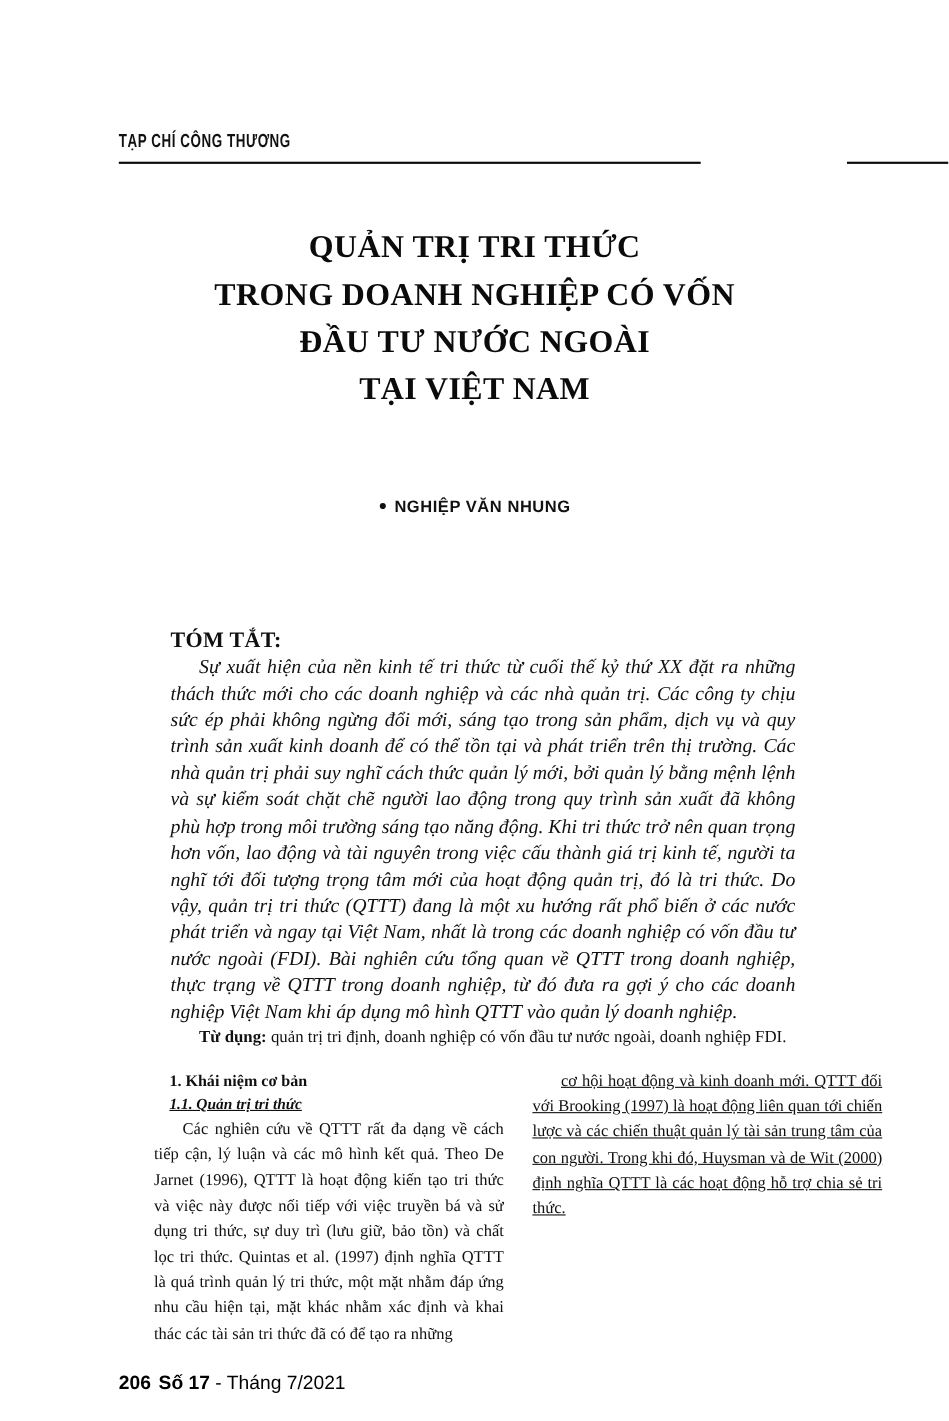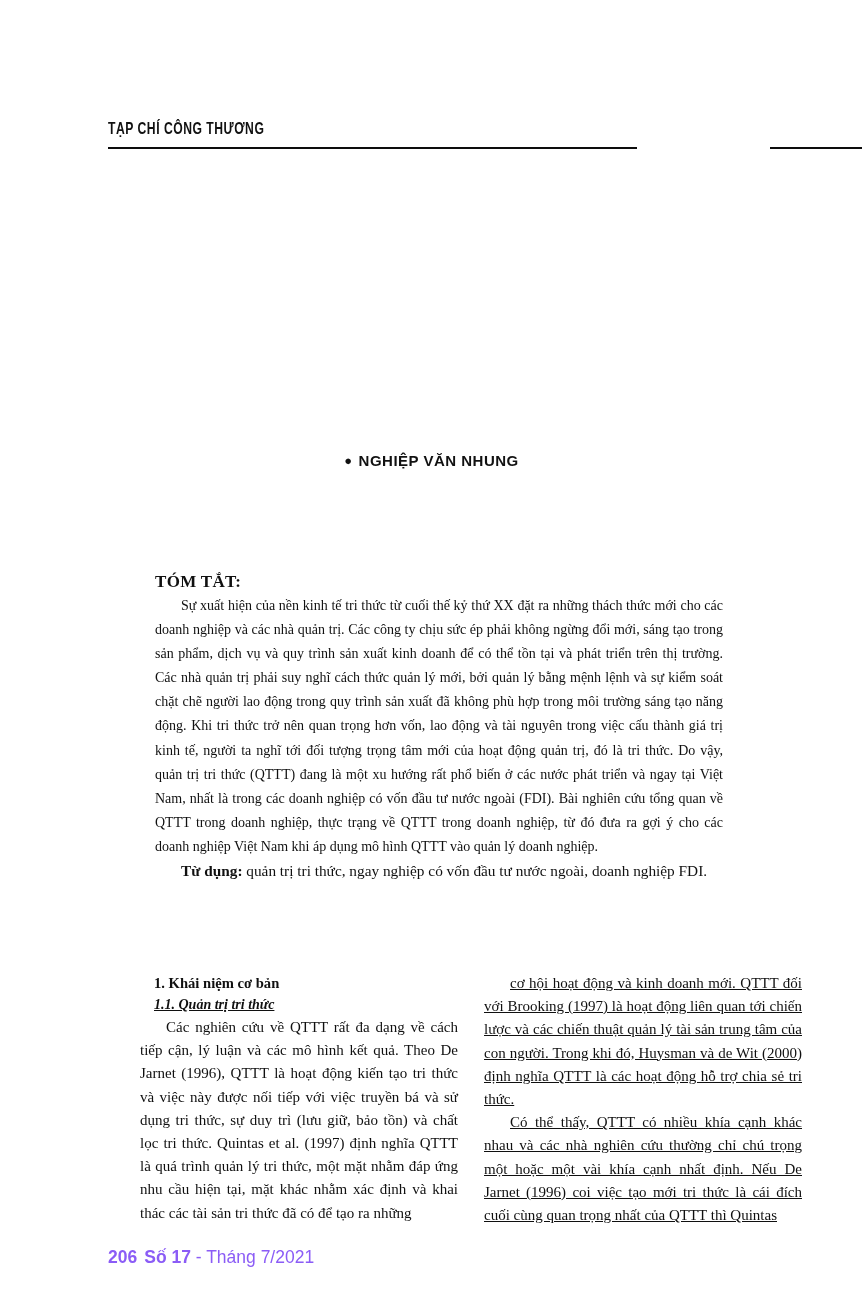--- a/index.html
+++ b/index.html
@@ -94,30 +94,31 @@
 
   
   .abstract {
     position: absolute;
     left: 155px;
     top: 527px;
     width: 568px;
   }
   .abstract-heading {
     font-weight: bold;
-    font-size: 17px;
+    font-size: 20px;
     line-height: 22px;
     letter-spacing: 0.3px;
   }
   .abstract-body {
-    font-size: 14px;
+    font-size: 18px;
     line-height: 24.1px;
     text-align: justify;
     text-indent: 26px;
     margin-top: 1px;
+    font-style: italic;
   }
   .keywords {
     font-size: 15.3px;
     line-height: 24.1px;
     text-align: justify;
     text-indent: 26px;
   }
   .keywords b { font-weight: bold; }
 
   
@@ -152,60 +153,65 @@
   }
   .para + .para { margin-top: 0; }
 
   
   .footer {
     position: absolute;
     left: 108px;
     top: 1203px;
     font-family: "Liberation Sans", "DejaVu Sans", sans-serif;
     font-size: 17.5px;
-    color: #8b5cf6;
+    color: #000000;
     white-space: nowrap;
   }
   .footer .pg { font-weight: bold; margin-right: 7px; }
   .footer .issue { font-weight: bold; }
   .footer .rest { font-weight: normal; }
 </style>
 </head>
 <body>
 
 <div class="page">
 
   <div class="masthead">
     <div class="masthead-title">TẠP CHÍ CÔNG THƯƠNG</div>
   </div>
   <div class="rule-left"></div>
   <div class="rule-right"></div>
 
+  <div class="title-block">
+    <div class="title-line">QUẢN TRỊ TRI THỨC</div>
+    <div class="title-line">TRONG DOANH NGHIỆP CÓ VỐN</div>
+    <div class="title-line">ĐẦU TƯ NƯỚC NGOÀI</div>
+    <div class="title-line">TẠI VIỆT NAM</div>
+  </div>
 
   <div class="byline">
     <span class="bullet">●</span><span>NGHIỆP VĂN NHUNG</span>
   </div>
 
   <div class="abstract">
     <div class="abstract-heading">TÓM TẮT:</div>
     <div class="abstract-body">Sự xuất hiện của nền kinh tế tri thức từ cuối thế kỷ thứ XX đặt ra những thách thức mới cho các doanh nghiệp và các nhà quản trị. Các công ty chịu sức ép phải không ngừng đổi mới, sáng tạo trong sản phẩm, dịch vụ và quy trình sản xuất kinh doanh để có thể tồn tại và phát triển trên thị trường. Các nhà quản trị phải suy nghĩ cách thức quản lý mới, bởi quản lý bằng mệnh lệnh và sự kiểm soát chặt chẽ người lao động trong quy trình sản xuất đã không phù hợp trong môi trường sáng tạo năng động. Khi tri thức trở nên quan trọng hơn vốn, lao động và tài nguyên trong việc cấu thành giá trị kinh tế, người ta nghĩ tới đối tượng trọng tâm mới của hoạt động quản trị, đó là tri thức. Do vậy, quản trị tri thức (QTTT) đang là một xu hướng rất phổ biến ở các nước phát triển và ngay tại Việt Nam, nhất là trong các doanh nghiệp có vốn đầu tư nước ngoài (FDI). Bài nghiên cứu tổng quan về QTTT trong doanh nghiệp, thực trạng về QTTT trong doanh nghiệp, từ đó đưa ra gợi ý cho các doanh nghiệp Việt Nam khi áp dụng mô hình QTTT vào quản lý doanh nghiệp.</div>
     <div class="keywords">
-      <b>Từ dụng:</b><span> quản trị tri thức, ngay nghiệp có vốn đầu tư nước ngoài, doanh nghiệp FDI.</span>
+      <b>Từ dụng:</b><span> quản trị tri định, doanh nghiệp có vốn đầu tư nước ngoài, doanh nghiệp FDI.</span>
     </div>
   </div>
 
   <div class="col col-left">
     <div class="sec-head">1. Khái niệm cơ bản</div>
     <div class="subsec-head">1.1. Quản trị tri thức</div>
     <p class="para">Các nghiên cứu về QTTT rất đa dạng về cách tiếp cận, lý luận và các mô hình kết quả. Theo De Jarnet (1996), QTTT là hoạt động kiến tạo tri thức và việc này được nối tiếp với việc truyền bá và sử dụng tri thức, sự duy trì (lưu giữ, bảo tồn) và chất lọc tri thức. Quintas et al. (1997) định nghĩa QTTT là quá trình quản lý tri thức, một mặt nhằm đáp ứng nhu cầu hiện tại, mặt khác nhằm xác định và khai thác các tài sản tri thức đã có để tạo ra những</p>
   </div>
 
   <div class="col col-right">
     <p class="para">cơ hội hoạt động và kinh doanh mới. QTTT đối với Brooking (1997) là hoạt động liên quan tới chiến lược và các chiến thuật quản lý tài sản trung tâm của con người. Trong khi đó, Huysman và de Wit (2000) định nghĩa QTTT là các hoạt động hỗ trợ chia sẻ tri thức.</p>
-    <p class="para">Có thể thấy, QTTT có nhiều khía cạnh khác nhau và các nhà nghiên cứu thường chỉ chú trọng một hoặc một vài khía cạnh nhất định. Nếu De Jarnet (1996) coi việc tạo mới tri thức là cái đích cuối cùng quan trọng nhất của QTTT thì Quintas</p>
   </div>
 
   <div class="footer">
     <span class="pg">206</span><span class="issue">Số 17</span>
     <span class="rest">- Tháng 7/2021</span>
   </div>
 
 </div>
 
 </body></html>

